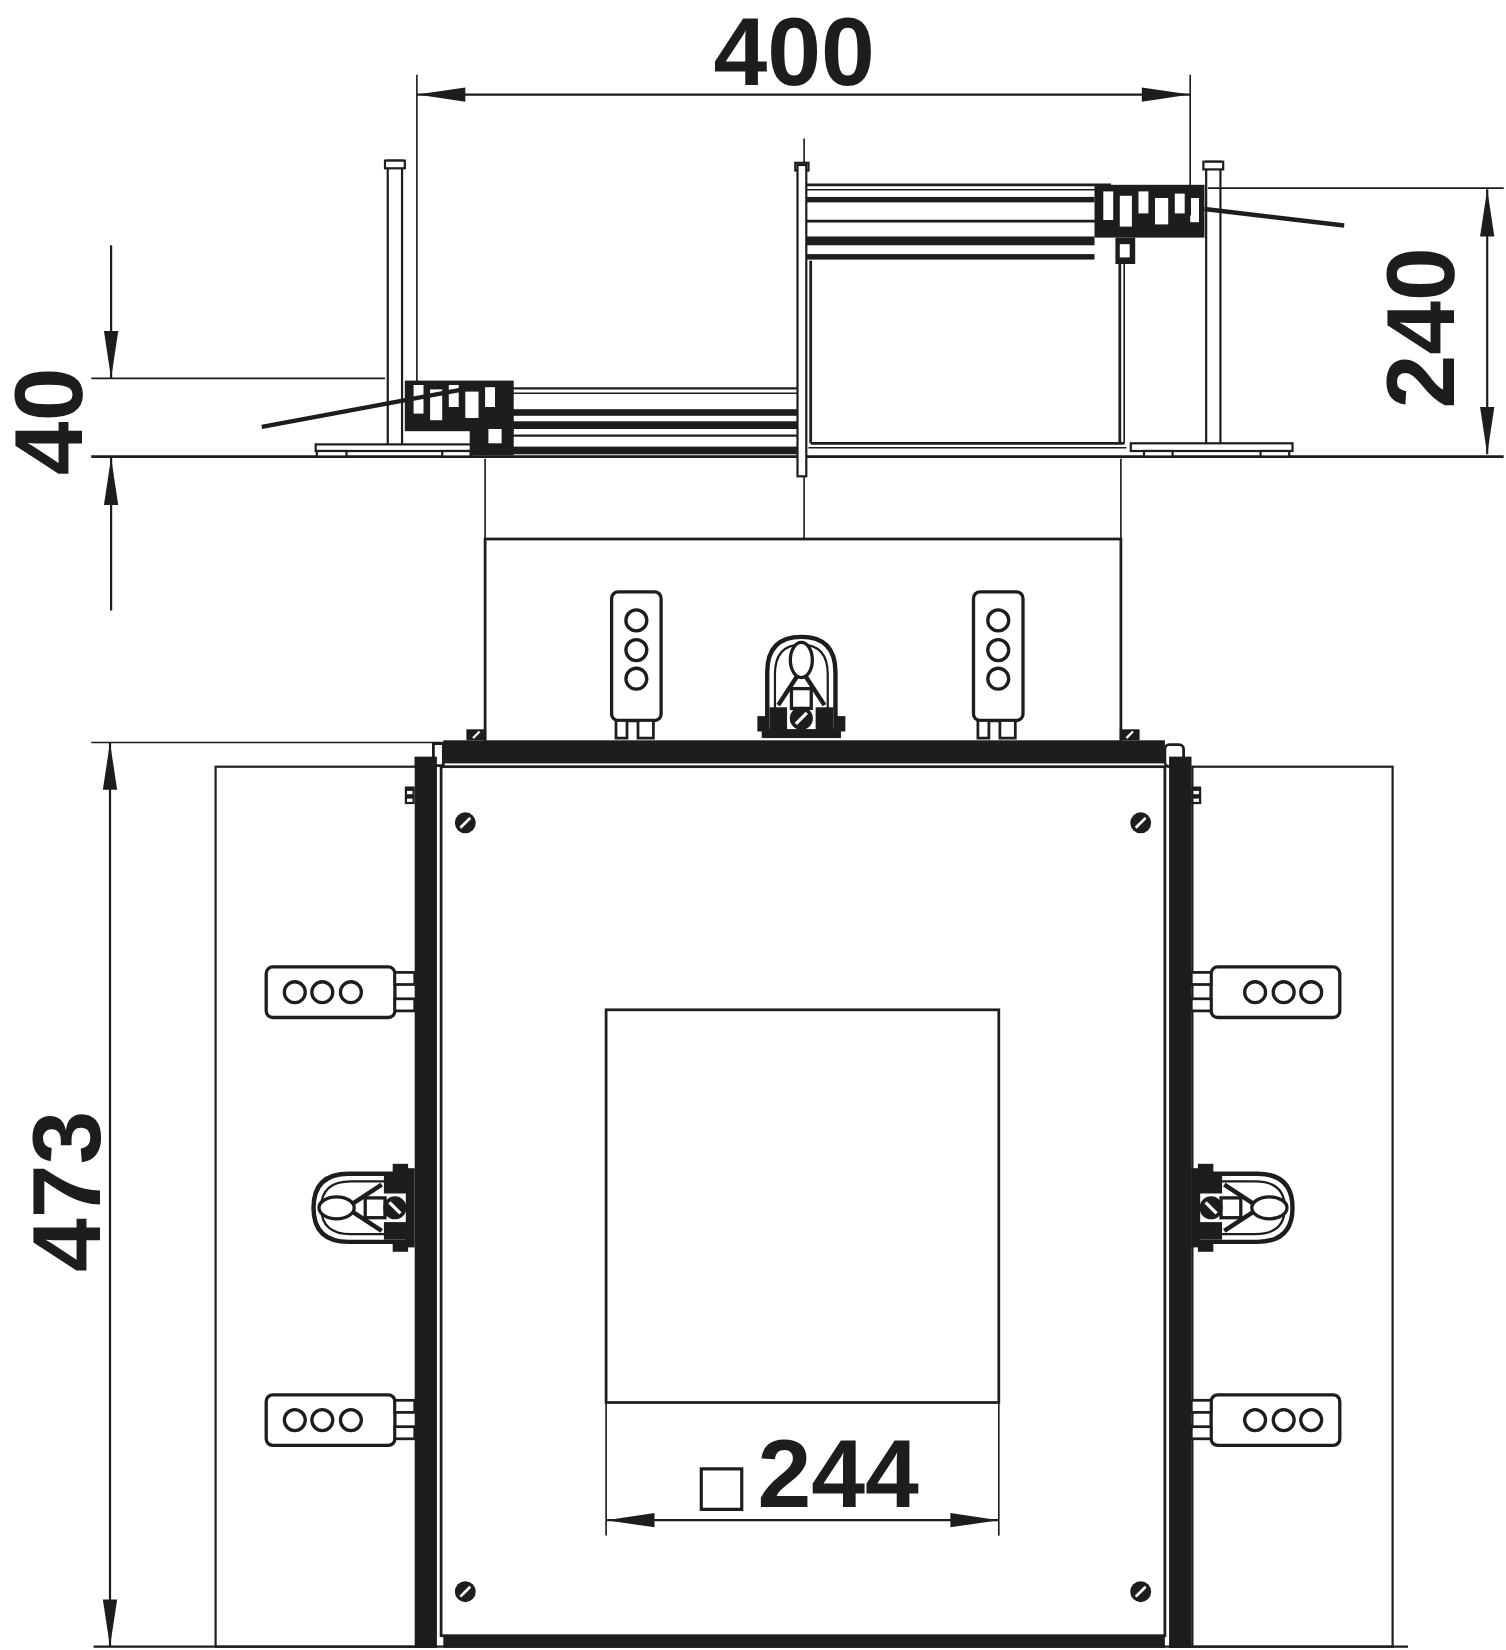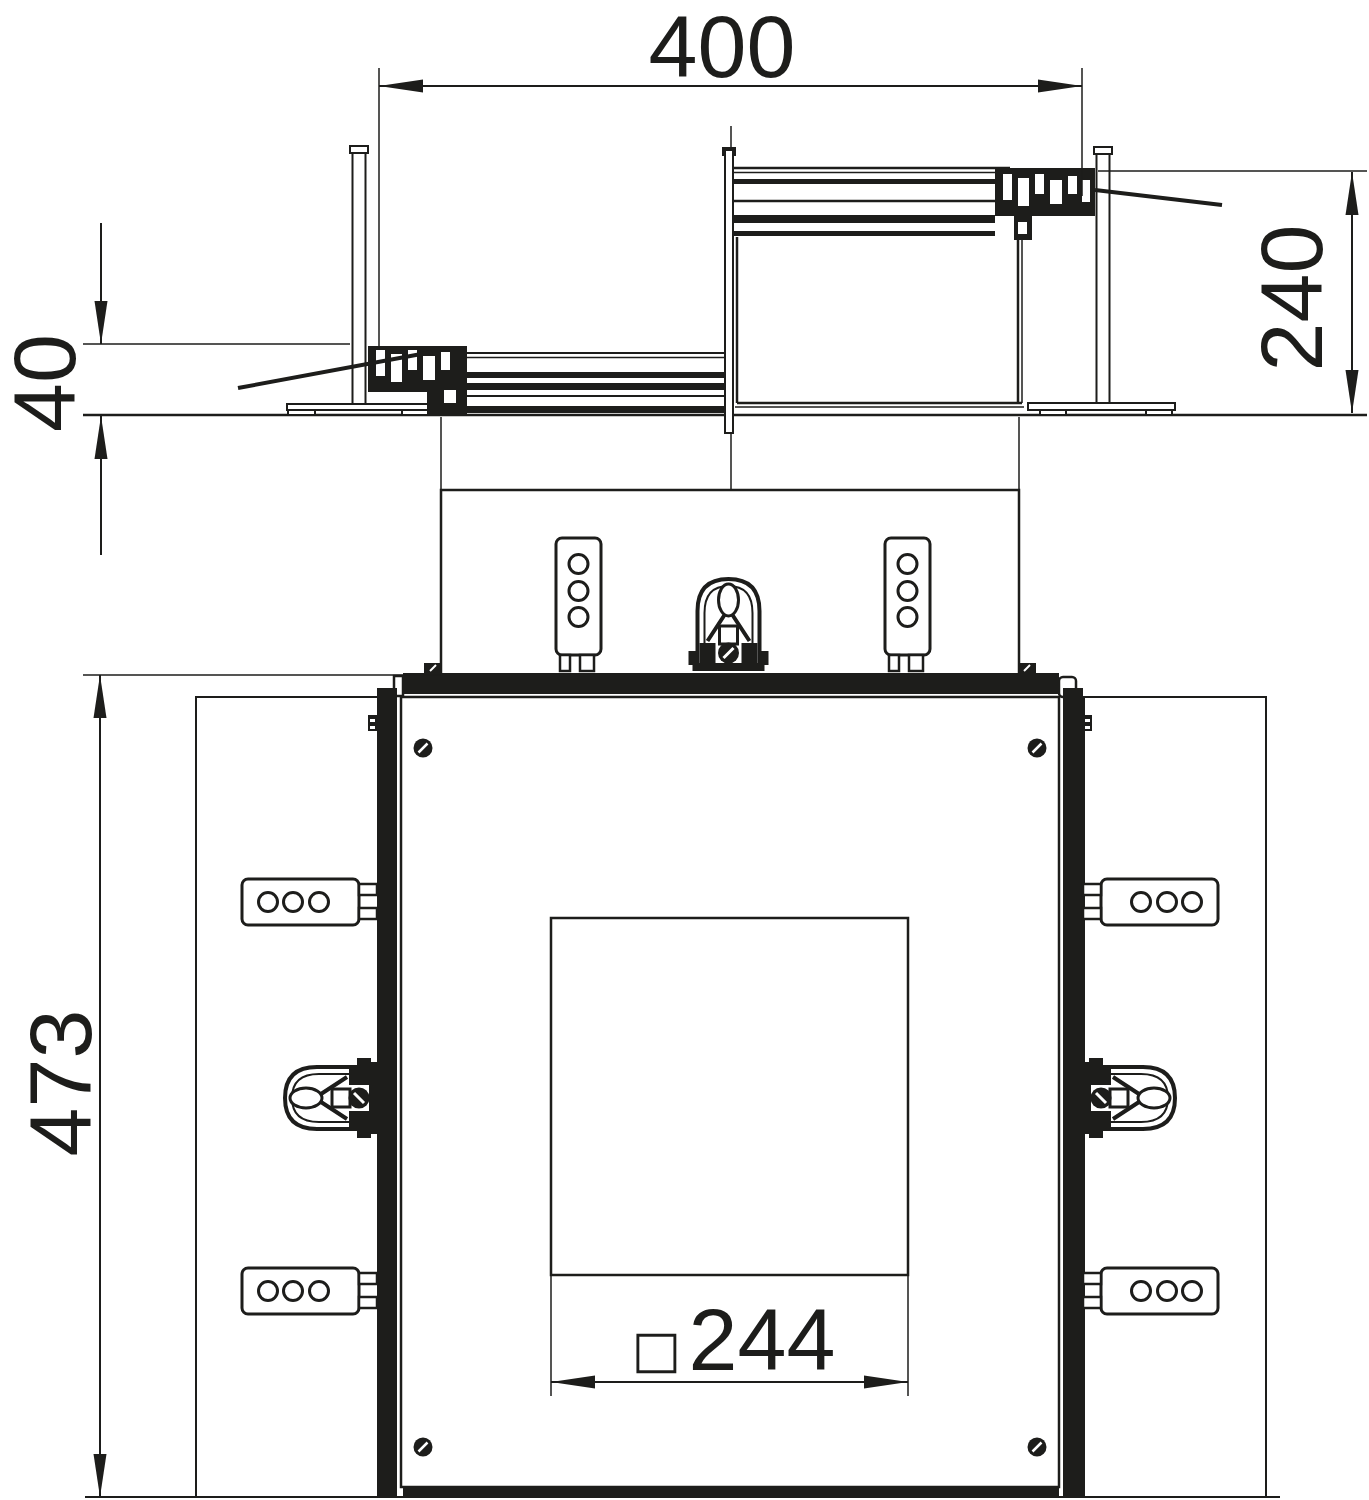--- a/index.html
+++ b/index.html
@@ -1,17 +1,17 @@
 <!DOCTYPE html>
 <html style="--line: #1d1d1b; --bg: #ffffff;"><head>
 <meta charset="utf-8">
 <title>Technical drawing</title>
 <style>
   html,body{margin:0;padding:0;background:#fff;}
-  .canvas{position:relative;width:1369px;height:1500px;background:var(--bg,#fff);overflow:hidden;}
+  .canvas{position:relative;width:1369px;height:1500px;background:var(--bg,#fff);overflow:hidden;font-weight:bold;}
   svg{display:block;}
   .st{stroke:var(--line,#1d1d1b);fill:none;}
   .sw{stroke:var(--line,#1d1d1b);fill:#ffffff;}
   .bk{fill:var(--line,#1d1d1b);stroke:none;}
   .wh{fill:#ffffff;stroke:none;}
   text.dim{font-family:"Liberation Sans", sans-serif;font-size:88px;fill:var(--line,#1d1d1b);}
   text.dimsym{font-family:"DejaVu Sans", sans-serif;font-size:52px;fill:var(--line,#1d1d1b);}
 </style>
 </head>
 <body>

